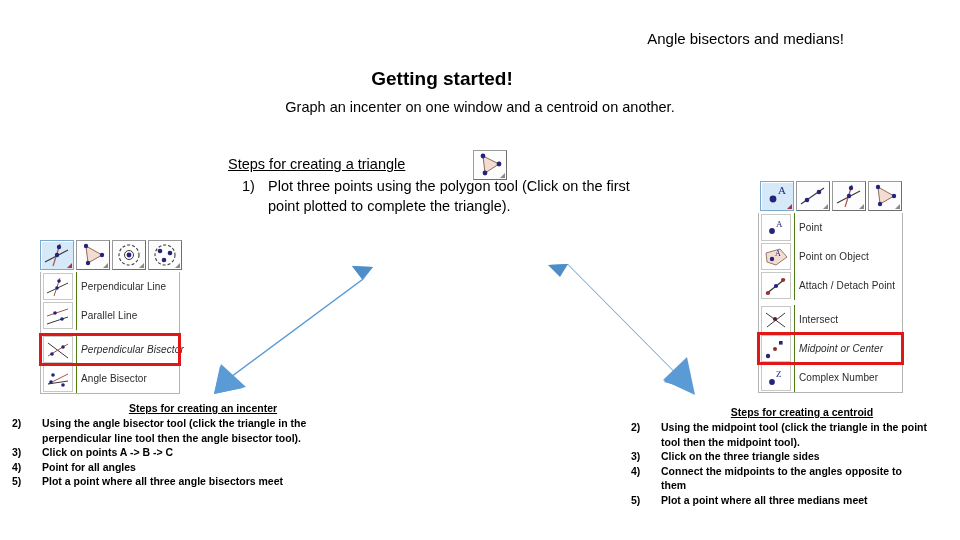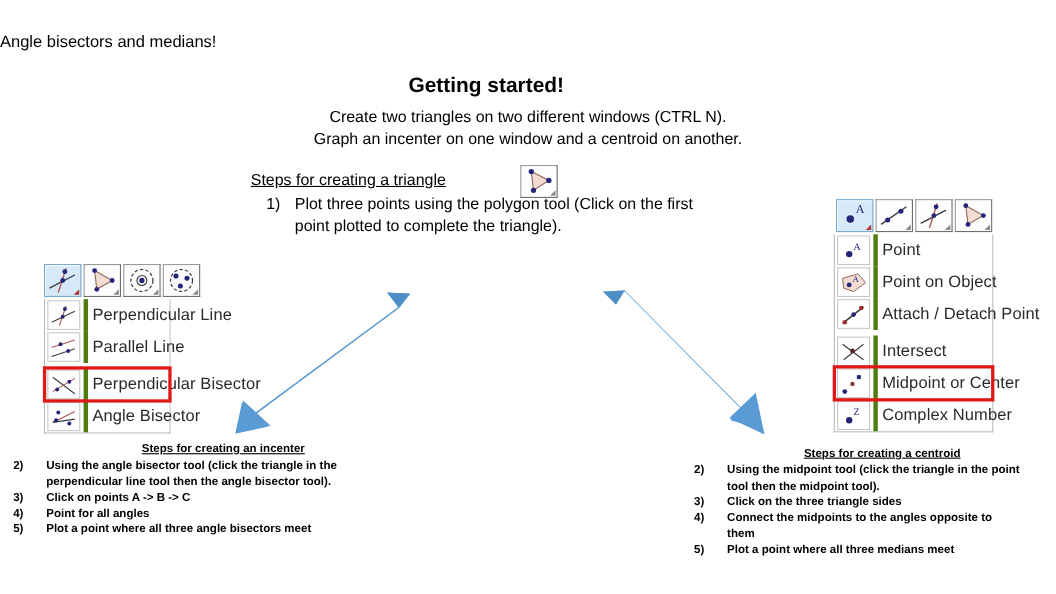--- a/index.html
+++ b/index.html
@@ -15,21 +15,21 @@
     overflow: hidden;
     font-family: "Liberation Sans", sans-serif;
     color: #000000;
   }
 
   
   .slide-title {
     position: absolute;
     left: 0; top: 29px;
     width: 844px;
-    text-align: left;
+    text-align: right;
     font-size: 15px;
     line-height: 20px;
   }
   .getting-started {
     position: absolute;
     left: 0; top: 67px;
     width: 884px;
     text-align: center;
     font-size: 19px;
     font-weight: bold;
@@ -127,35 +127,36 @@
     flex: none;
     border: 1px solid #c8c8c8;
     background: #ffffff;
     margin: 0 3px 0 2px;
     box-sizing: border-box;
     display: flex;
     align-items: center;
     justify-content: center;
   }
   .tool-menu .row .cell-label {
-    font-size: 15px;
+    font-size: 10px;
     color: #2a2a2a;
     letter-spacing: .1px;
     white-space: nowrap;
     padding-left: 4px;
-    border-left: 4px solid #4d7c0f;
+    border-left: 1px solid #4d7c0f;
     align-self: stretch;
     display: flex;
     align-items: center;
     flex: 1;
   }
   .tool-menu .row.hl {
     outline: 3px solid #e01717;
     outline-offset: -1px;
     z-index: 4;
+    font-style: italic;
   }
   .tool-menu .gap { height: 5px; background: #ffffff; }
 
   
   .arrow-layer {
     position: absolute;
     left: 0; top: 0;
     width: 960px; height: 540px;
     pointer-events: none;
   }
@@ -189,21 +190,20 @@
 
 
 
 
 
 <div class="slide-title">Angle bisectors and medians!</div>
 
 <div class="getting-started">Getting started!</div>
 
 <div class="intro-lines">
-  <div>Create two triangles on two different windows (CTRL N).</div>
   <div>Graph an incenter on one window and a centroid on another.</div>
 </div>
 
 
 
 <div class="tri-block">
   <div class="tri-heading">Steps for creating a triangle</div>
   <div class="tri-step">
     <span class="num">1)</span>
     <span class="txt">Plot three points using the polygon tool (Click on the first point plotted to complete the triangle).</span>
@@ -275,21 +275,21 @@
     <svg width="32" height="28" viewBox="0 0 32 28">
       <circle cx="16" cy="14" r="10" fill="none" stroke="#3b3b3b" stroke-width="1.1" stroke-dasharray="3 2"></circle>
       <circle cx="11" cy="10" r="2.3" fill="#24247a"></circle>
       <circle cx="21" cy="12" r="2.3" fill="#24247a"></circle>
       <circle cx="15" cy="19" r="2.3" fill="#24247a"></circle>
     </svg>
     <span class="corner"></span>
   </div>
 </div>
 
-<div class="tool-menu" style="left:40px; top:272px; width:115px;">
+<div class="tool-menu" style="left:40px; top:272px; width:140px;">
 
   <div class="row">
     <span class="cell-icon">
       <svg width="26" height="22" viewBox="0 0 26 22">
         <line x1="2" y1="17" x2="23" y2="7" stroke="#3b3b3b" stroke-width="1"></line>
         <line x1="15" y1="2" x2="9" y2="20" stroke="#b05050" stroke-width="1"></line>
         <circle cx="12" cy="12" r="1.8" fill="#24247a"></circle>
         <circle cx="14" cy="5" r="1.8" fill="#24247a"></circle>
       </svg>
     </span>

